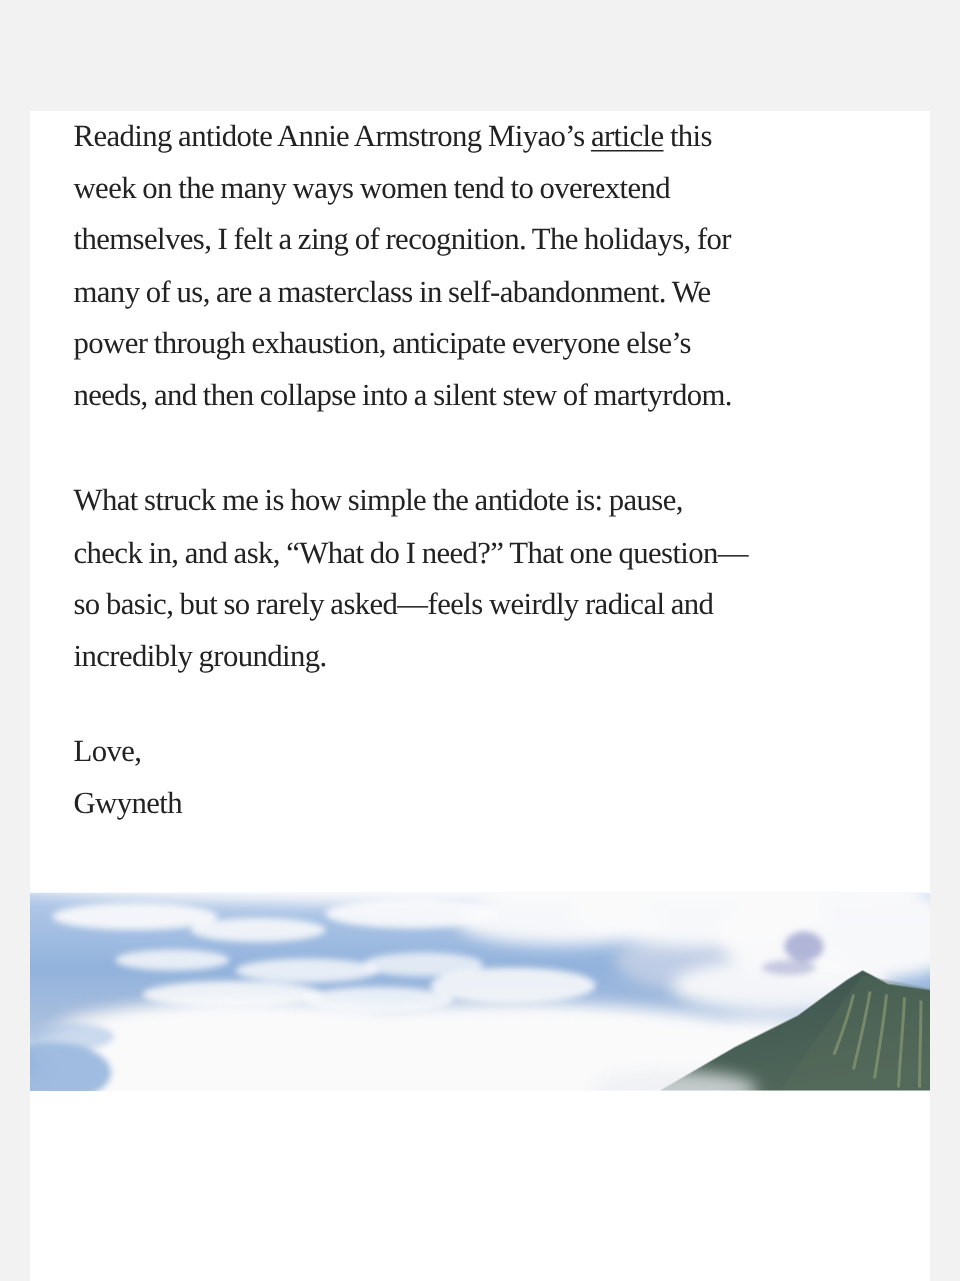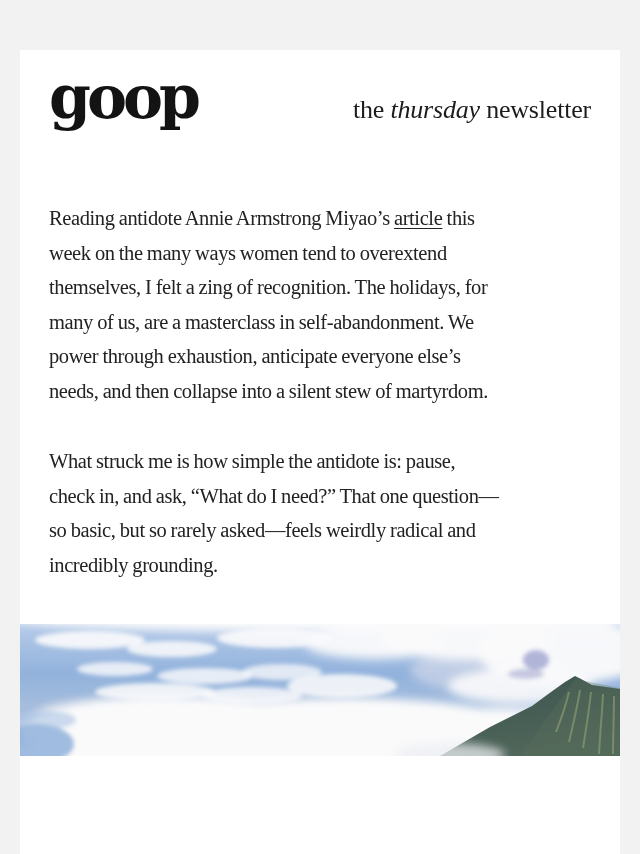--- a/index.html
+++ b/index.html
@@ -63,36 +63,34 @@
     cursor: pointer;
   }
   .photo svg { display: block; }
 </style>
 </head>
 <body>
 
 <div class="page">
   <div class="card">
 
-    <div class="header">
-      <div class="logo">goop</div>
-      <div class="tagline"><span>the </span><em>thursday</em><span> newsletter</span></div>
-    </div>
 
     <div class="letter">
       <p class="para"><span>Reading antidote Annie Armstrong Miyao’s </span><a class="link" href="#">article</a><span> this
 week on the many ways women tend to overextend
 themselves, I felt a zing of recognition. The holidays, for
 many of us, are a masterclass in self-abandonment. We
 power through exhaustion, anticipate everyone else’s
 needs, and then collapse into a silent stew of martyrdom.</span></p>
       <p class="para p2">What struck me is how simple the antidote is: pause,
 check in, and ask, “What do I need?” That one question—
 so basic, but so rarely asked—feels weirdly radical and
 incredibly grounding.</p>
+      <p class="para sig">Love,
+Gwyneth</p>
     </div>
 
     <div class="photo" title="Blue sky with white clouds and a dark green mountain ridge on the right">
       <svg width="600" height="132" viewBox="0 0 600 132" preserveAspectRatio="none" aria-hidden="true">
         <defs>
           <linearGradient id="sky" x1="0" y1="0" x2="0" y2="1">
             <stop offset="0" stop-color="#b5cbe9"></stop>
             <stop offset="0.38" stop-color="#92b2dc"></stop>
             <stop offset="1" stop-color="#c3cfe1"></stop>
           </linearGradient>

